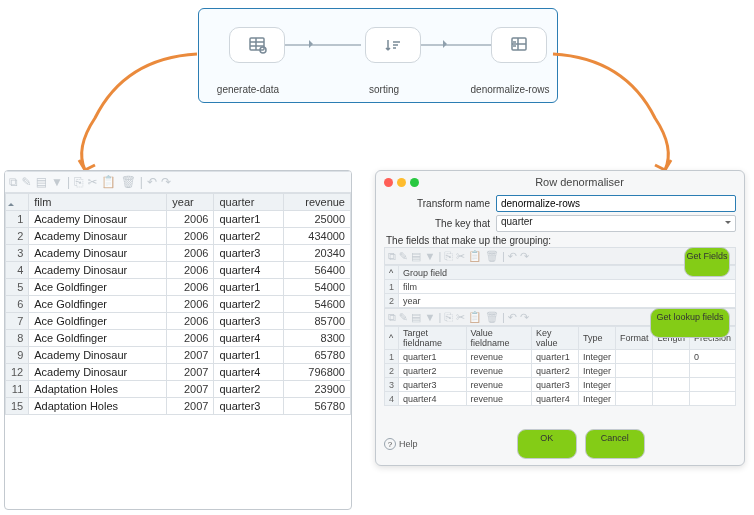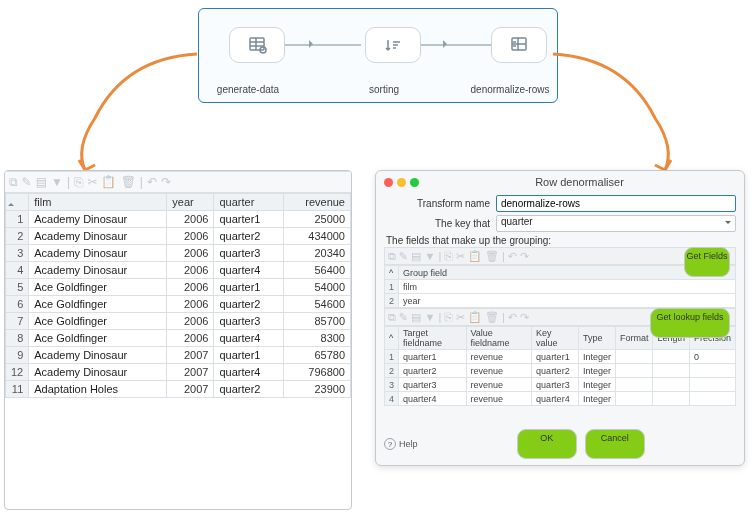--- a/index.html
+++ b/index.html
@@ -197,20 +197,27 @@
           <td class="num">2007</td>
           <td>quarter4</td>
           <td class="num">796800</td>
         </tr>
         <tr>
           <td class="idx">11</td>
           <td>Adaptation Holes</td>
           <td class="num">2007</td>
           <td>quarter2</td>
           <td class="num">23900</td>
+        </tr>
+        <tr>
+          <td class="idx">15</td>
+          <td>Adaptation Holes</td>
+          <td class="num">2007</td>
+          <td>quarter3</td>
+          <td class="num">56780</td>
         </tr>
       </tbody>
   </table>
 </div>
 
 <div class="right">
   <div class="tl">
     <div class="dot dr"></div>
     <div class="dot dy"></div>
     <div class="dot dg"></div>

